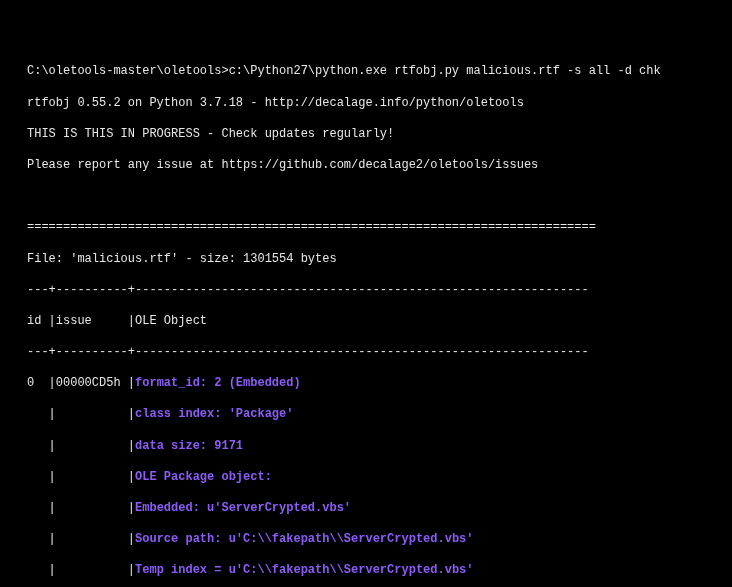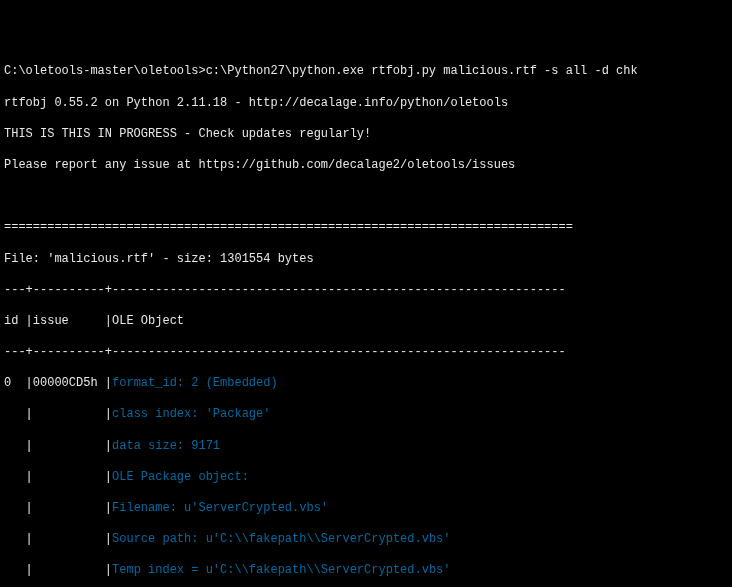--- a/index.html
+++ b/index.html
@@ -8,43 +8,43 @@
       color: #c7c7c7;
       font-family: 'Consolas', 'Courier New', monospace;
       font-size: 12px;
       line-height: 1.3;
       padding: 2px 4px;
       width: 732px;
       white-space: pre;
       overflow: hidden;
     }
     .white { color: #e8e8e8; }
-    .red { color: #0369a1; font-weight: normal; }
-    .line { display: block; }
+    .red { color: #8b5cf6; font-weight: bold; }
+    .line { display: block; margin-left: 23px; }
   </style>
 </head>
 <body>
 
 
 
 <span class="line white">C:\oletools-master\oletools&gt;c:\Python27\python.exe rtfobj.py malicious.rtf -s all -d chk</span>
-<span class="line white">rtfobj 0.55.2 on Python 2.11.18 - http://decalage.info/python/oletools</span>
+<span class="line white">rtfobj 0.55.2 on Python 3.7.18 - http://decalage.info/python/oletools</span>
 <span class="line white">THIS IS THIS IN PROGRESS - Check updates regularly!</span>
 <span class="line white">Please report any issue at https://github.com/decalage2/oletools/issues</span>
 <span class="line"> </span>
 <span class="line white">===============================================================================</span>
 <span class="line white">File: 'malicious.rtf' - size: 1301554 bytes</span>
 <span class="line white">---+----------+---------------------------------------------------------------</span>
 <span class="line white">id |issue     |OLE Object                                                     </span>
 <span class="line white">---+----------+---------------------------------------------------------------</span>
 <span class="line"><span class="white">0  |00000CD5h |</span><span class="red">format_id: 2 (Embedded)                                        </span></span>
 <span class="line"><span class="white">   |          |</span><span class="red">class index: 'Package'                                          </span></span>
 <span class="line"><span class="white">   |          |</span><span class="red">data size: 9171                                                </span></span>
 <span class="line"><span class="white">   |          |</span><span class="red">OLE Package object:                                            </span></span>
-<span class="line"><span class="white">   |          |</span><span class="red">Filename: u'ServerCrypted.vbs'                                 </span></span>
+<span class="line"><span class="white">   |          |</span><span class="red">Embedded: u'ServerCrypted.vbs'                                 </span></span>
 <span class="line"><span class="white">   |          |</span><span class="red">Source path: u'C:\\fakepath\\ServerCrypted.vbs'                </span></span>
 <span class="line"><span class="white">   |          |</span><span class="red">Temp index = u'C:\\fakepath\\ServerCrypted.vbs'                 </span></span>
 
 
 
 
 
 
 
 

